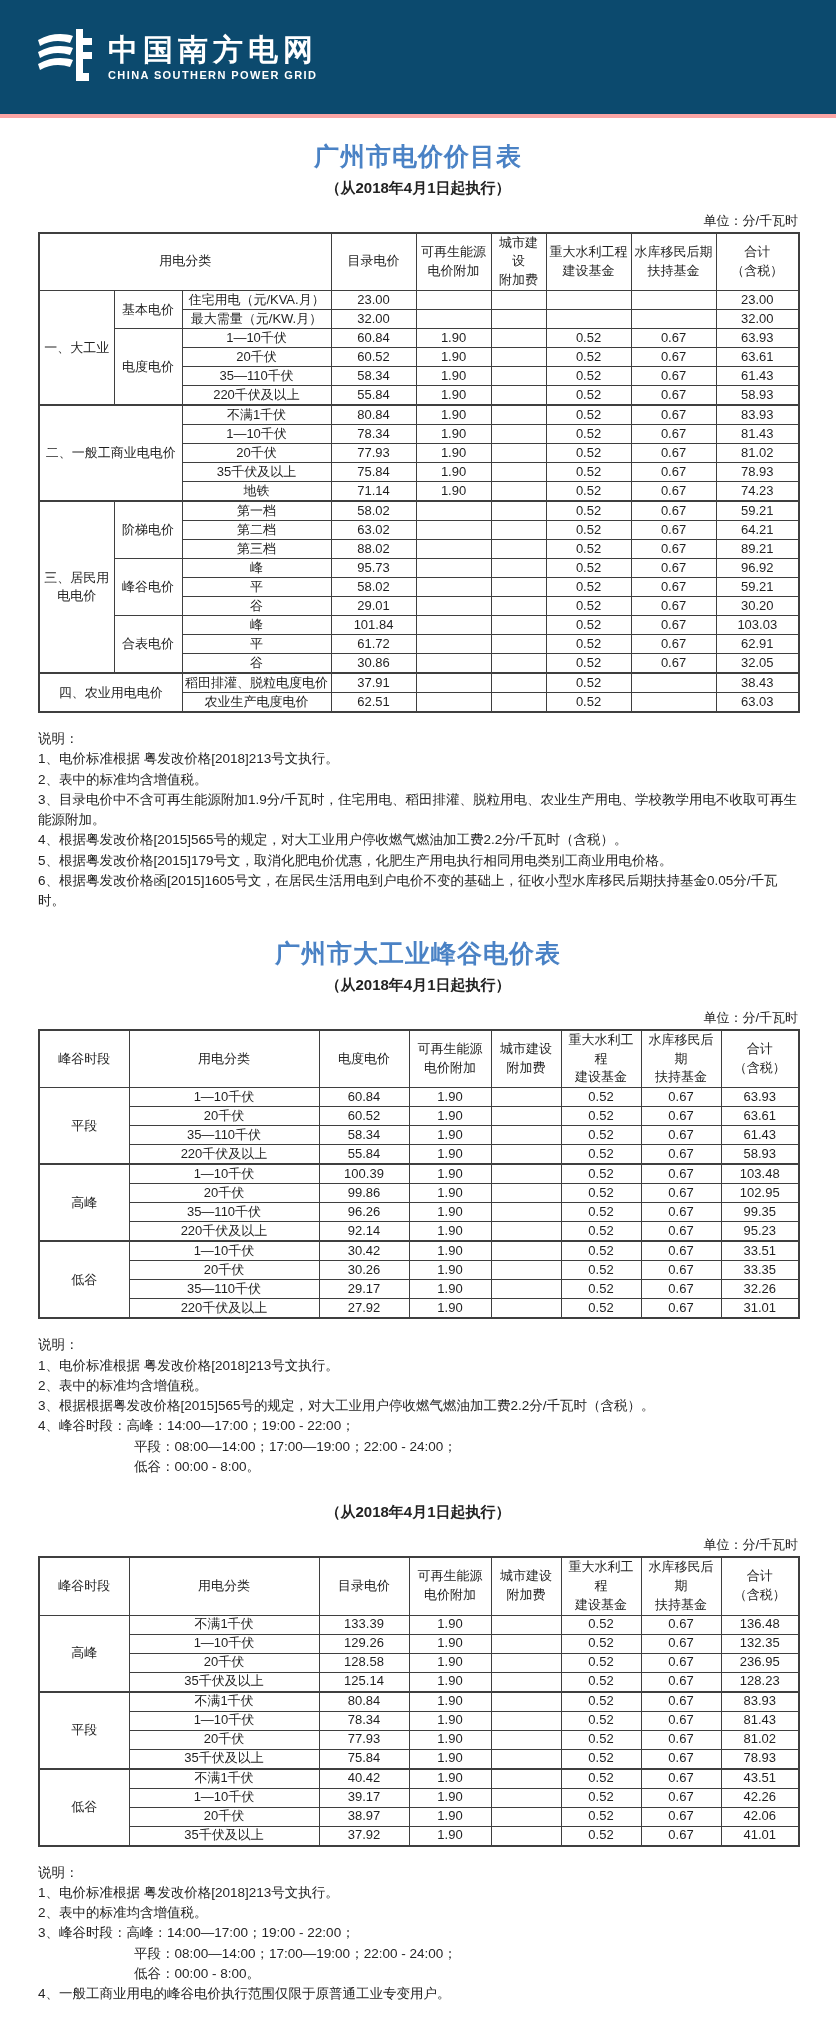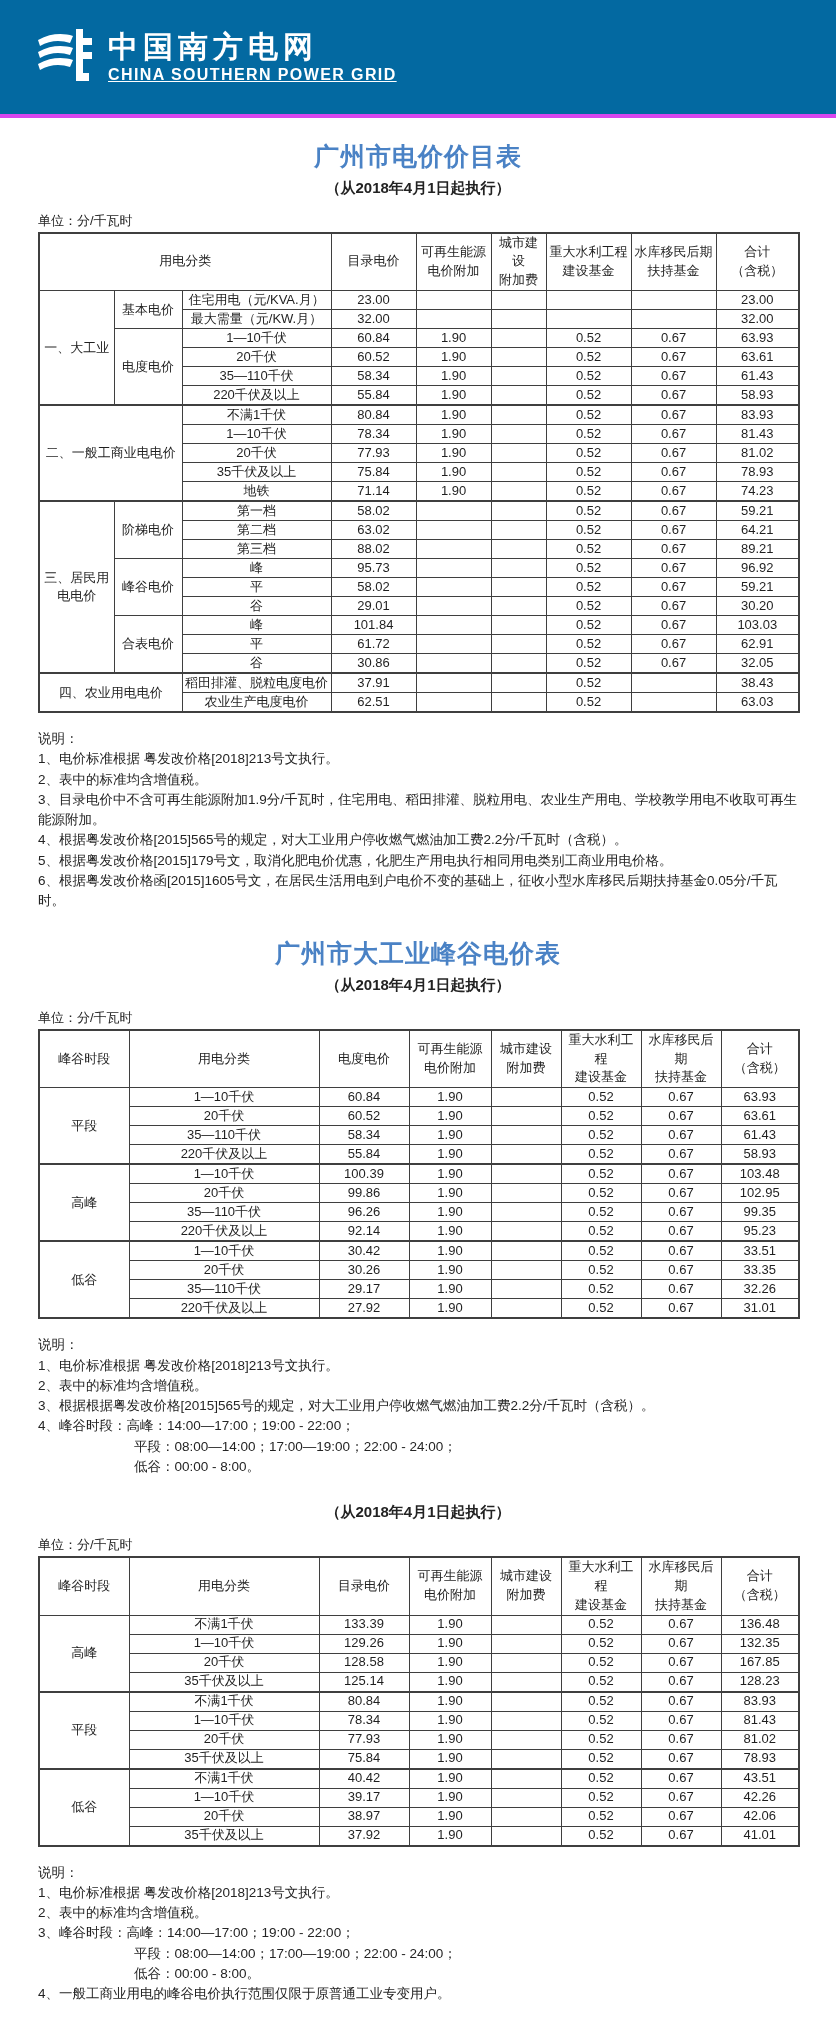--- a/index.html
+++ b/index.html
@@ -1,27 +1,27 @@
 <!DOCTYPE html>
 <html><head>
 <meta charset="utf-8">
 <style>
   html,body{margin:0;padding:0;background:#ffffff;}
   body{width:836px;font-family:"Liberation Sans","DejaVu Sans",sans-serif;color:#1f1f1f;}
-  .banner{background:#0369a1;height:118px;display:flex;align-items:center;box-sizing:border-box;
-          padding-left:36px;border-bottom:4px solid #d946ef;}
+  .banner{background:#0c4a6e;height:118px;display:flex;align-items:center;box-sizing:border-box;
+          padding-left:36px;border-bottom:4px solid #fca5a5;}
   .logo{display:flex;align-items:center;}
   .logo-mark{display:block;margin-right:14px;}
   .brand-cn{color:#fff;font-size:30px;font-weight:bold;letter-spacing:5px;line-height:1.1;}
-  .brand-en{color:#fff;font-size:16px;font-weight:bold;letter-spacing:1.4px;margin-top:3px;text-decoration:underline;}
+  .brand-en{color:#fff;font-size:11px;font-weight:bold;letter-spacing:1.4px;margin-top:3px;}
   .content{padding:0 38px 26px;}
   .tbl-title{color:#4a82c5;text-align:center;font-size:25px;font-weight:bold;letter-spacing:1px;
              margin:22px 0 6px;line-height:1.3;}
   .subtitle{text-align:center;font-size:15px;margin:0 0 14px;color:#222;font-weight:bold;}
-  .unit{text-align:left;font-size:13px;margin:0 0 2px;color:#222;}
+  .unit{text-align:right;font-size:13px;margin:0 0 2px;color:#222;}
   table{width:100%;border-collapse:collapse;table-layout:fixed;border:2px solid #3f3f3f;}
   th,td{border:1px solid #3f3f3f;text-align:center;vertical-align:middle;
         font-size:13px;font-weight:normal;color:#1f1f1f;padding:0 2px;overflow:hidden;}
   thead th{height:44px;line-height:1.45;}
   tbody td{height:18px;line-height:1.25;}
   td.cat{line-height:1.35;}
   tr.sec > td{border-top:2px solid #3f3f3f;}
   .notes{margin:16px 0 26px;font-size:13.5px;line-height:1.5;color:#242424;}
   .notes p{margin:0;}
   .notes p.indent{padding-left:96px;}
@@ -539,21 +539,21 @@
           <td>0.67</td>
           <td>132.35</td>
       </tr>
       <tr>
         <td>20千伏</td>
         <td>128.58</td>
           <td>1.90</td>
           <td></td>
           <td>0.52</td>
           <td>0.67</td>
-          <td>167.85</td>
+          <td>236.95</td>
       </tr>
       <tr>
         <td>35千伏及以上</td>
         <td>125.14</td>
           <td>1.90</td>
           <td></td>
           <td>0.52</td>
           <td>0.67</td>
           <td>128.23</td>
       </tr>

